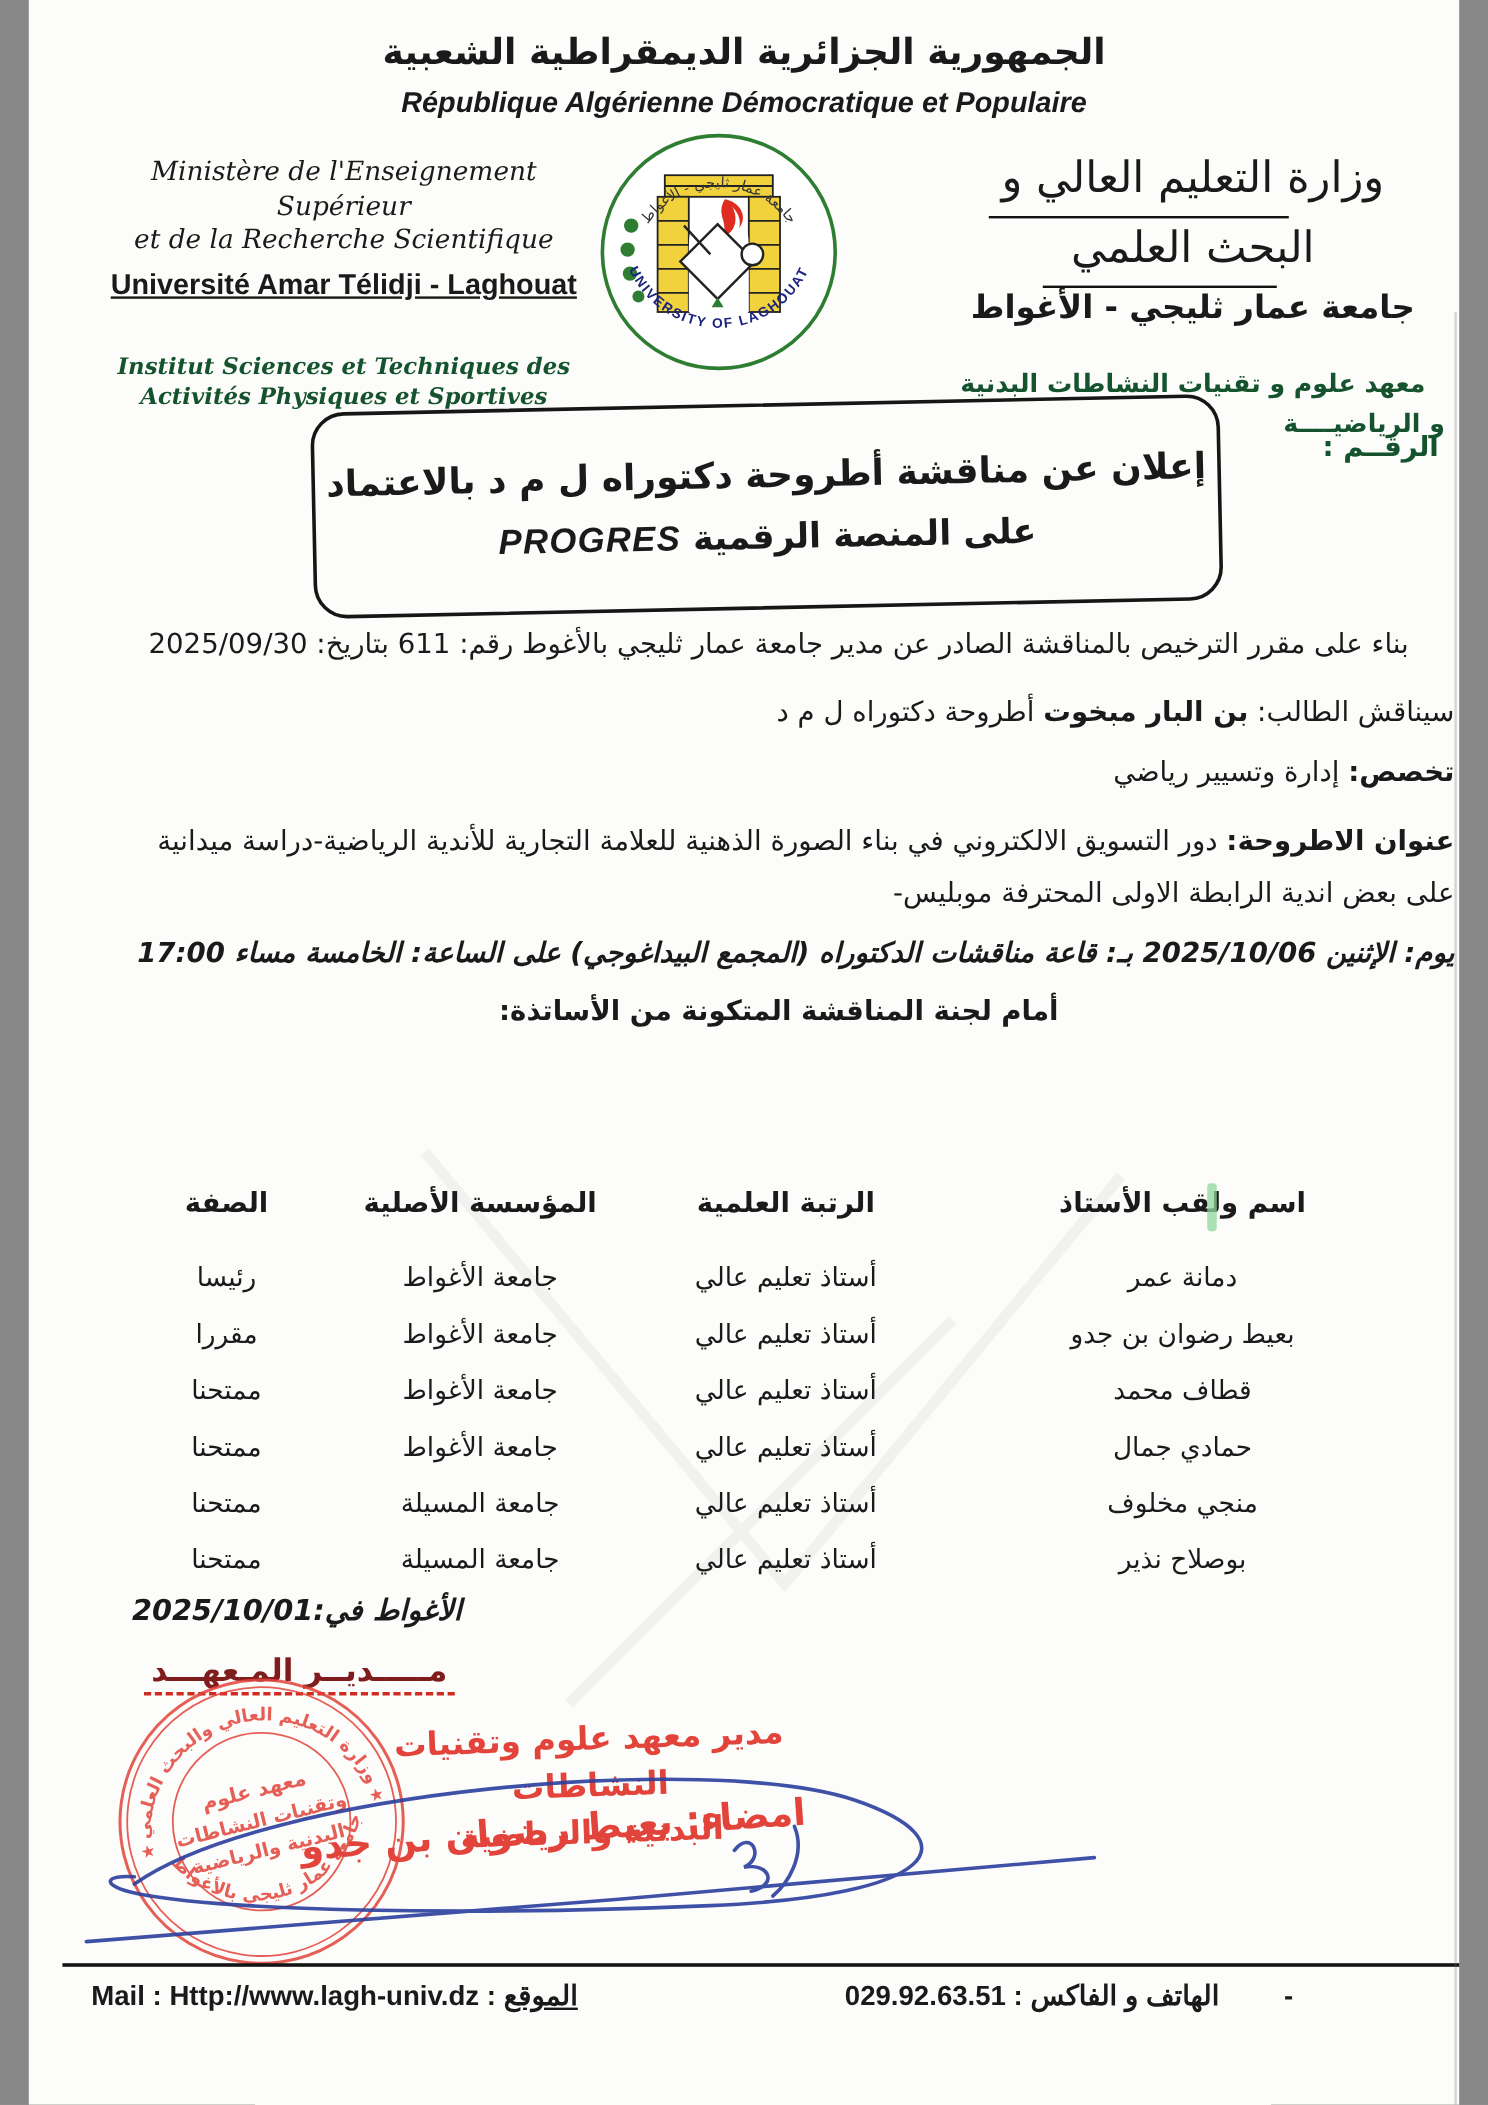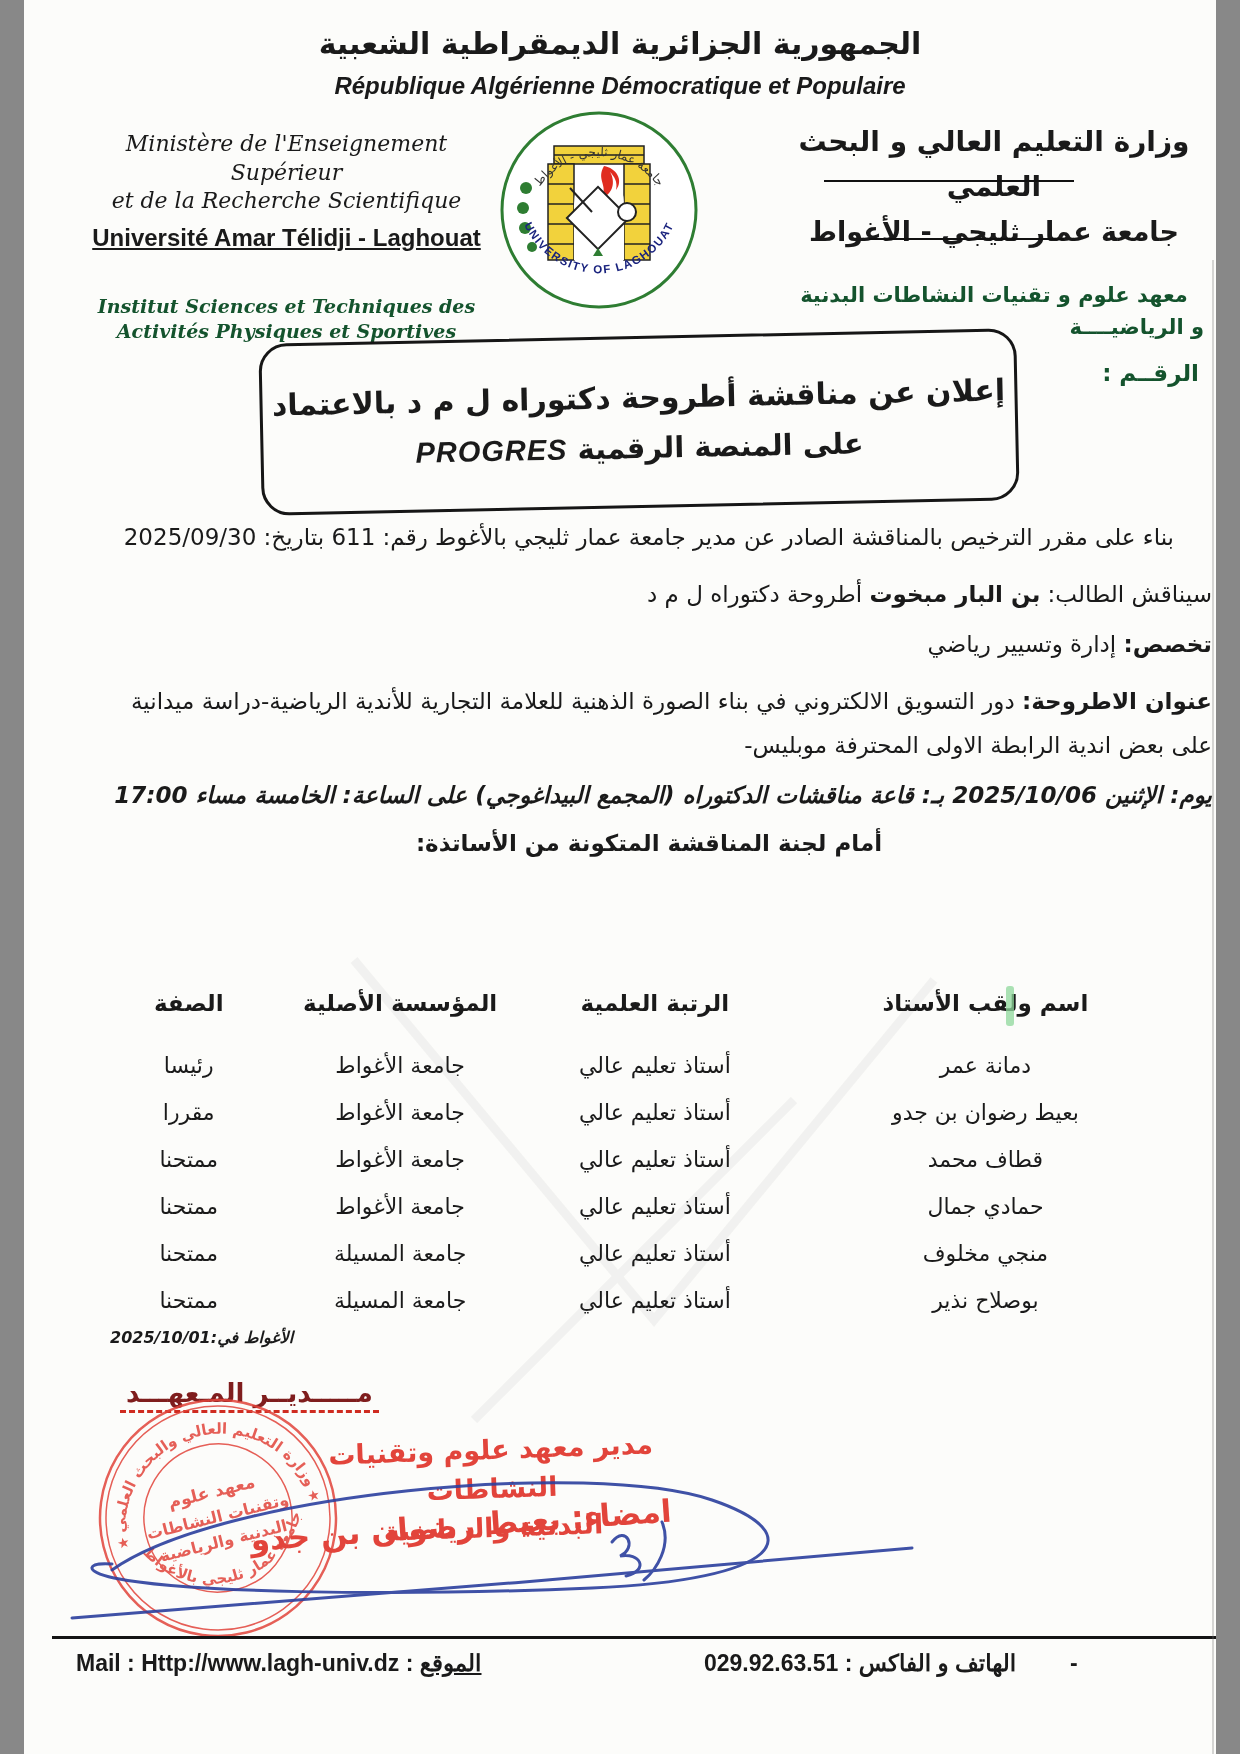--- a/index.html
+++ b/index.html
@@ -13,21 +13,21 @@
   .green{color:#14532d;}
   .redtx{color:#e2443b;}
   
   .republic-ar{top:26px;left:0;width:100%;text-align:center;font-size:30px;font-weight:bold;}
   .republic-fr{top:72px;left:0;width:100%;text-align:center;font-size:24px;font-weight:bold;font-style:italic;font-family:"Liberation Sans",sans-serif;}
   .hdr-left{top:130px;left:55px;width:415px;text-align:center;}
   .ministry-fr{font-family:"DejaVu Serif",serif;font-style:italic;font-size:22px;line-height:1.3;}
   .univ-fr{font-family:"Liberation Sans",sans-serif;font-weight:bold;font-size:24px;margin-top:8px;text-decoration:underline;}
   .inst-fr{font-family:"DejaVu Serif",serif;font-style:italic;font-weight:bold;font-size:19px;line-height:1.35;margin-top:42px;}
   .hdr-right{top:120px;left:760px;width:420px;text-align:center;}
-  .ministry-ar{font-size:28px;font-weight:bold;line-height:1.6;}
+  .ministry-ar{font-size:36px;font-weight:normal;line-height:1.6;}
   .univ-ar{font-size:27px;font-weight:bold;margin-top:6px;}
   .inst-ar{font-size:21px;font-weight:bold;line-height:1.55;margin-top:32px;}
   .ubar{position:absolute;height:2px;background:#111;}
   .num-label{top:360px;left:1065px;width:110px;font-size:23px;font-weight:bold;text-align:right;}
   .logo-wrap{top:108px;left:468px;width:214px;height:204px;}
   
   .ann-box{
     top:336px;left:236px;width:752px;height:166px;
     border:3px solid #161616;border-radius:28px;
     transform:rotate(-1.2deg);
@@ -46,21 +46,21 @@
   .p4{margin-top:22px !important;line-height:1.95;}
   .p5{margin-top:14px !important;font-weight:bold;font-style:italic;}
   .p6{margin-top:22px !important;font-weight:bold;text-align:center;}
   .b{font-weight:bold;}
   
   .jury{top:984px;left:78px;width:1084px;border-collapse:collapse;direction:rtl;}
   .jury th{font-size:23px;font-weight:bold;padding:6px 4px 26px 4px;text-align:center;}
   .jury td{font-size:22px;padding:11px 4px;text-align:center;}
   .c-name{width:37%;} .c-rank{width:24%;} .c-inst{width:23%;} .c-role{width:16%;}
   
-  .date-place{top:1328px;left:86px;font-size:16px;font-weight:bold;font-style:italic;}
+  .date-place{top:1328px;left:86px;font-size:24px;font-weight:bold;font-style:italic;}
   .director-title{top:1378px;left:96px;font-size:26px;font-weight:bold;color:#7f1d1d;border-bottom:3px dashed #cf2b20;padding:0 6px 2px;letter-spacing:1px;}
   .stamp-wrap{top:1392px;left:68px;width:252px;height:252px;opacity:.85;}
   .stamp-lines{top:1430px;left:258px;width:420px;text-align:center;font-weight:bold;font-size:27px;line-height:1.45;transform:rotate(-2deg);}
   .sig-text{top:1512px;left:88px;width:560px;font-size:31px;font-weight:bold;transform:rotate(-4deg);text-align:right;}
   .sig-svg{top:1452px;left:28px;width:890px;height:200px;}
   
   .foot-line{top:1636px;left:28px;width:1184px;height:3px;background:#141414;}
   .foot{top:1650px;font-family:"Liberation Sans",sans-serif;font-weight:bold;font-size:23px;}
   .foot-mail{left:52px;}
   .foot-phone{left:680px;}

